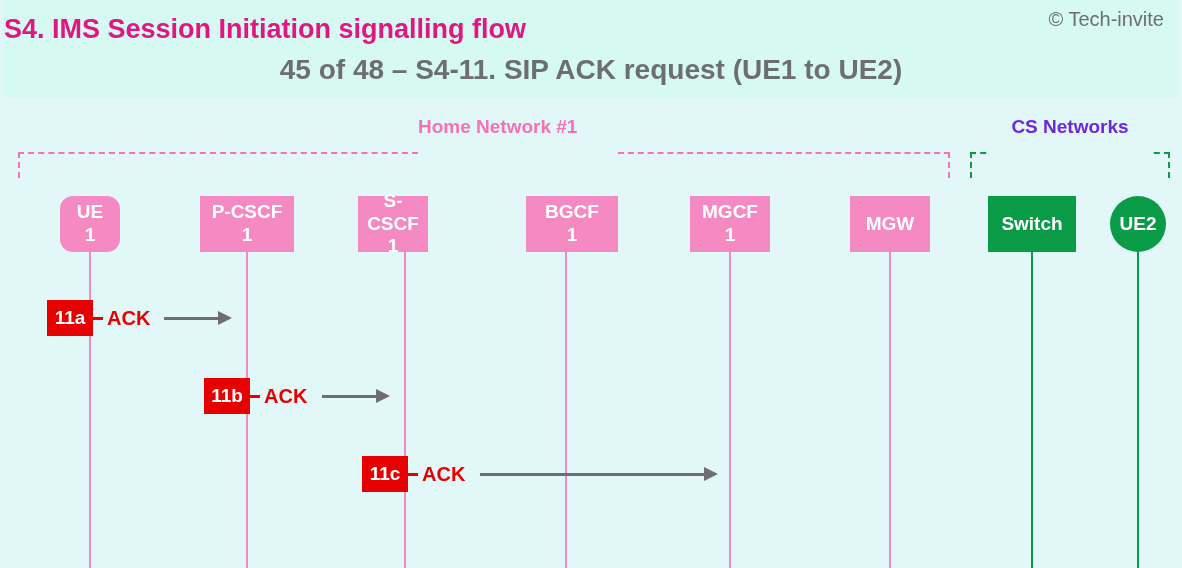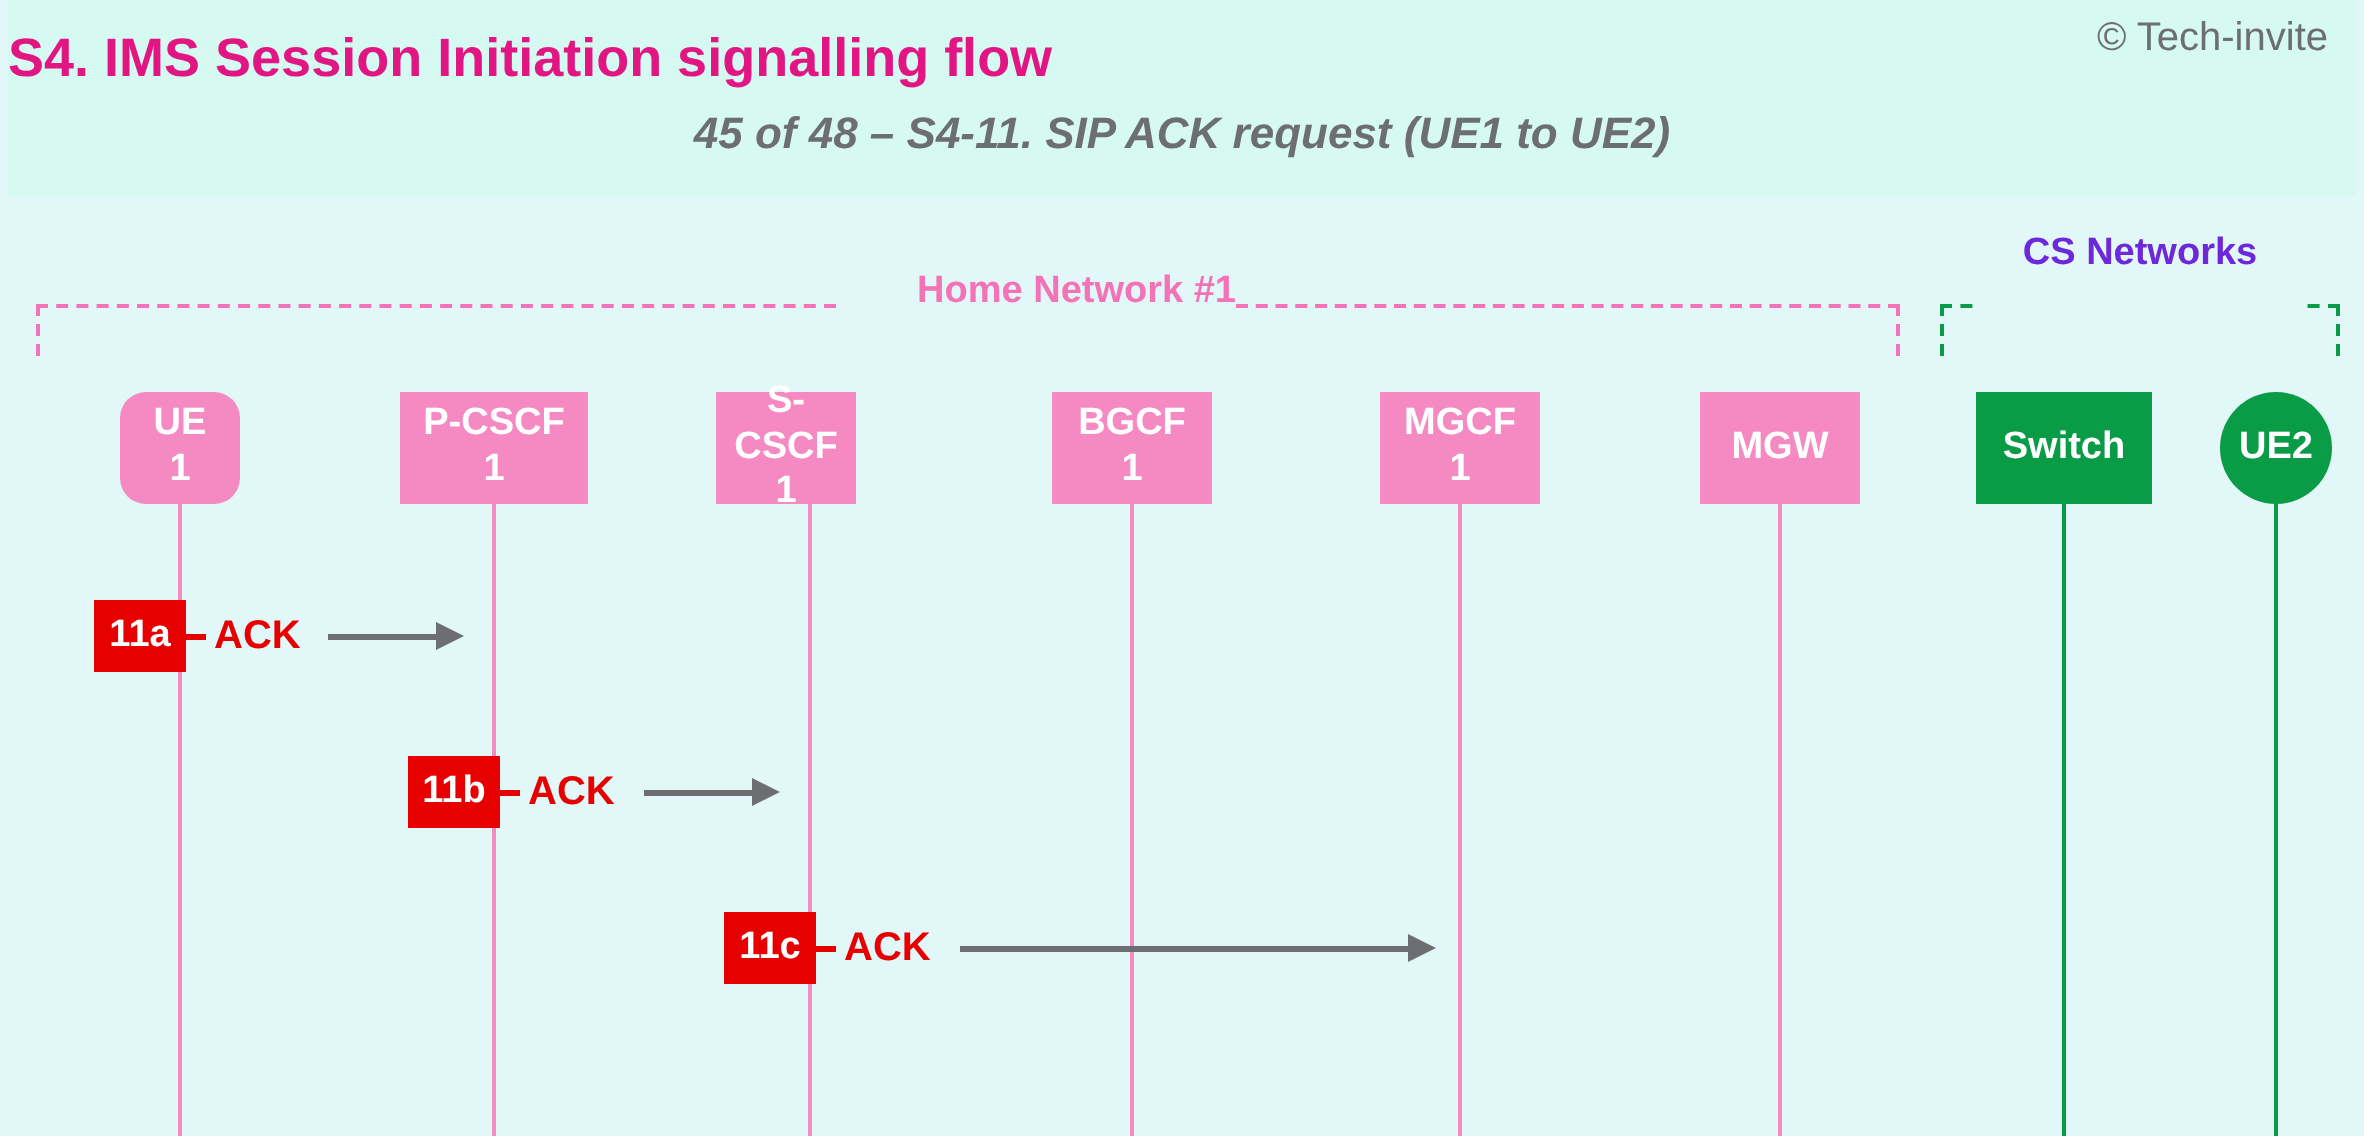--- a/index.html
+++ b/index.html
@@ -3,24 +3,24 @@
 <meta charset="utf-8">
 <style>
   * { margin: 0; padding: 0; box-sizing: border-box; }
   html, body { width: 1182px; height: 568px; font-family: Arial, Helvetica, sans-serif; }
   .canvas { position: relative; width: 1182px; height: 568px; background: #e2f7f8; }
 
   
   .hdr { position: absolute; left: 4px; top: 0; width: 1174px; height: 98px; background: #d6f9f2; }
   .copyright { position: absolute; right: 14px; top: 8px; font-size: 20px; color: #6d6e71; }
   .title { position: absolute; left: 0; right: 0; top: 14px; text-align: left; font-size: 27px; font-weight: bold; color: #e21683; }
-  .subtitle { position: absolute; left: 0; right: 0; top: 54px; text-align: center; font-size: 22px; font-weight: bold; color: #6d6e71; font-style: italic; }
+  .subtitle { position: absolute; left: 0; right: 0; top: 54px; text-align: center; font-size: 28px; font-weight: bold; color: #6d6e71; }
 
   
-  .lane-label { position: absolute; top: 135px; font-size: 19px; font-weight: bold; text-align: right; white-space: nowrap; }
+  .lane-label { position: absolute; top: 116px; font-size: 19px; font-weight: bold; text-align: left; white-space: nowrap; }
   .lane-label.pink { color: #f373b6; }
   .lane-label.green { color: #6d28d9; }
   .bracket { position: absolute; height: 26px; top: 152px; }
   .bracket .top { position:absolute; top:0; left:0; right:0; border-top:2px dashed; }
   .bracket .l { position:absolute; top:0; left:0; width:0; height:26px; border-left:2px dashed; }
   .bracket .r { position:absolute; top:0; right:0; width:0; height:26px; border-right:2px dashed; }
   .bracket.pink div { border-color:#f373b6; }
   .bracket.green div { border-color:#0a9b47; }
   .bracket .gap { position:absolute; top:-2px; height:4px; background:#e2f7f8; }
 
@@ -68,21 +68,21 @@
     <div class="top"></div>
       <div class="l"></div>
       <div class="r"></div>
     <div class="gap" style="left:20px; width:160px;"></div>
   </div>
   <div class="lane-label green" style="left:990px; top:116px; width:160px; text-align:center; white-space:normal;">CS Networks</div>
 
   <div class="node pink rounded" style="left:60px;  width:60px;border-radius:13px;">UE<br>1</div>
   <div class="node pink" style="left:200px; width:94px;">P-CSCF<br>1</div>
   <div class="node pink" style="left:358px; width:70px;">S-CSCF<br>1</div>
-  <div class="node pink" style="left:526px; width:80px;">BGCF<br>1</div>
+  <div class="node pink" style="left:526px; width:92px;">BGCF<br>1</div>
   <div class="node pink" style="left:690px; width:80px;">MGCF<br>1</div>
   <div class="node pink" style="left:850px; width:80px;">MGW</div>
   <div class="node green" style="left:988px; width:88px;">Switch</div>
   <div class="node greencircle" style="left:1110px;width:56px;">UE2</div>
 
   <div class="life pink" style="left:89px;"></div>
   <div class="life pink" style="left:246px;"></div>
   <div class="life pink" style="left:404px;"></div>
   <div class="life pink" style="left:565px;"></div>
   <div class="life pink" style="left:729px;"></div>

